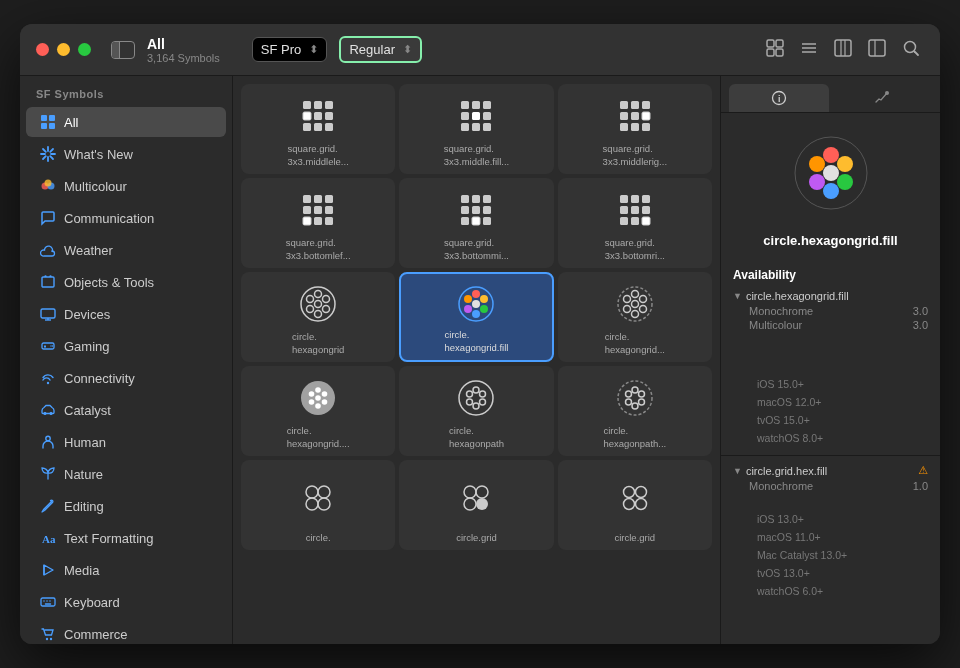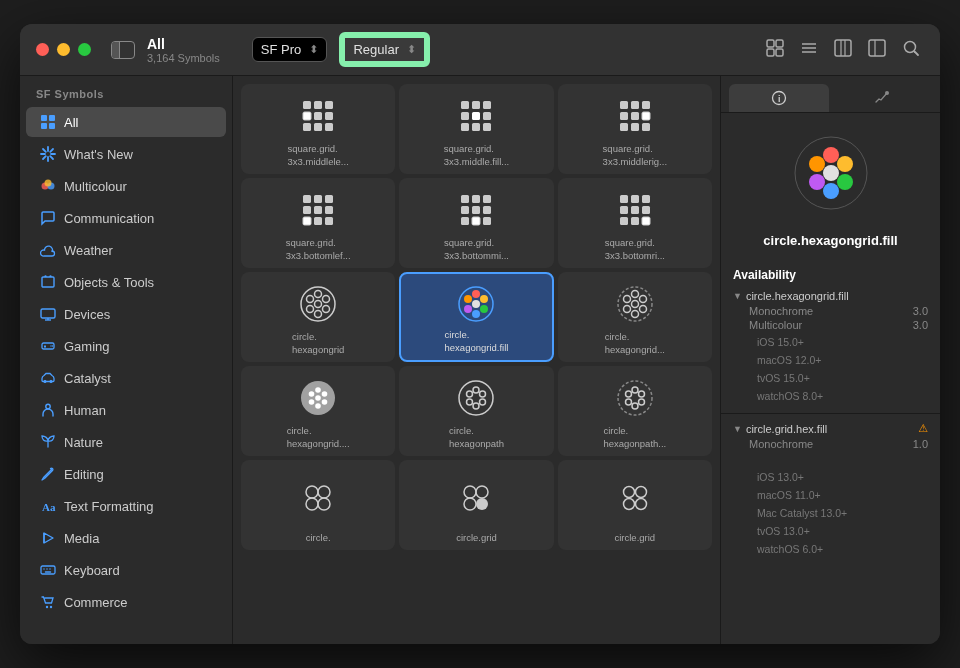--- a/index.html
+++ b/index.html
@@ -84,21 +84,21 @@
       color: #e0e0e0;
     }
     .chevron-ud {
       color: #888;
       font-size: 11px;
     }
     .weight-selector {
       display: flex;
       align-items: center;
       background: #3a3a3a;
-      border: 6px solid #86efac;
+      border: 2px solid #86efac;
       border-radius: 6px;
       padding: 4px 8px;
       gap: 8px;
       cursor: pointer;
     }
     .toolbar-icons {
       display: flex;
       gap: 8px;
       margin-left: auto;
       align-items: center;
@@ -429,20 +429,30 @@
             <path d="M2 6.5C2 5.7 2.7 5 3.5 5h9c.8 0 1.5.7 1.5 1.5v3c0 .8-.7 1.5-1.5 1.5h-9C2.7 11 2 10.3 2 9.5v-3z" stroke="#4a9eff" stroke-width="1.3" fill="none"></path>
             <line x1="5" y1="7.5" x2="5" y2="9.5" stroke="#4a9eff" stroke-width="1.3"></line>
             <line x1="4" y1="8.5" x2="6" y2="8.5" stroke="#4a9eff" stroke-width="1.3"></line>
             <circle cx="11" cy="8" r="0.7" fill="#4a9eff"></circle>
             <circle cx="12.5" cy="8" r="0.7" fill="#4a9eff"></circle>
           </svg>
         </div>
         <span>Gaming</span>
       </div>
 
+      <div class="sidebar-item">
+        <div class="sidebar-icon">
+          <svg width="16" height="16" viewBox="0 0 16 16" fill="none">
+            <path d="M3 10c1.4-2.8 5.6-2.8 7 0" stroke="#4a9eff" stroke-width="1.4" stroke-linecap="round" fill="none"></path>
+            <path d="M1 7.5C3.3 4 8.5 4 11 7.5" stroke="#4a9eff" stroke-width="1.4" stroke-linecap="round" fill="none" transform="translate(2,0)"></path>
+            <circle cx="8" cy="13" r="1.2" fill="#4a9eff"></circle>
+          </svg>
+        </div>
+        <span>Connectivity</span>
+      </div>
 
       <div class="sidebar-item">
         <div class="sidebar-icon">
           <svg width="16" height="16" viewBox="0 0 16 16" fill="none">
             <path d="M2 8.5c0-1.5 1-2.5 2-3l2-2h4l2 2c1 .5 2 1.5 2 3v2a1 1 0 01-1 1H3a1 1 0 01-1-1V8.5z" stroke="#4a9eff" stroke-width="1.3" fill="none"></path>
             <circle cx="5" cy="11.5" r="1.2" stroke="#4a9eff" stroke-width="1"></circle>
             <circle cx="11" cy="11.5" r="1.2" stroke="#4a9eff" stroke-width="1"></circle>
           </svg>
         </div>
         <span>Catalyst</span>
@@ -801,21 +811,21 @@
         </div>
         <div class="detail-sub-item">
           <span>Monochrome</span>
           <span class="detail-version">3.0</span>
         </div>
         <div class="detail-sub-item">
           <span>Multicolour</span>
           <span class="detail-version">3.0</span>
         </div>
         <div style="padding: 2px 0 2px 16px;">
-          <div style="font-size:10.5px; color:#777; line-height:1.7; padding-left:8px;">
+          <div style="font-size:10.5px; color:#777; line-height:1.7; padding-left:8px;margin-top:42px;">
             <div>iOS 15.0+</div>
             <div>macOS 12.0+</div>
             <div>tvOS 15.0+</div>
             <div>watchOS 8.0+</div>
           </div>
         </div>
       </div>
 
       <div style="height:1px; background:#1a1a1a; margin: 4px 0;"></div>
 

